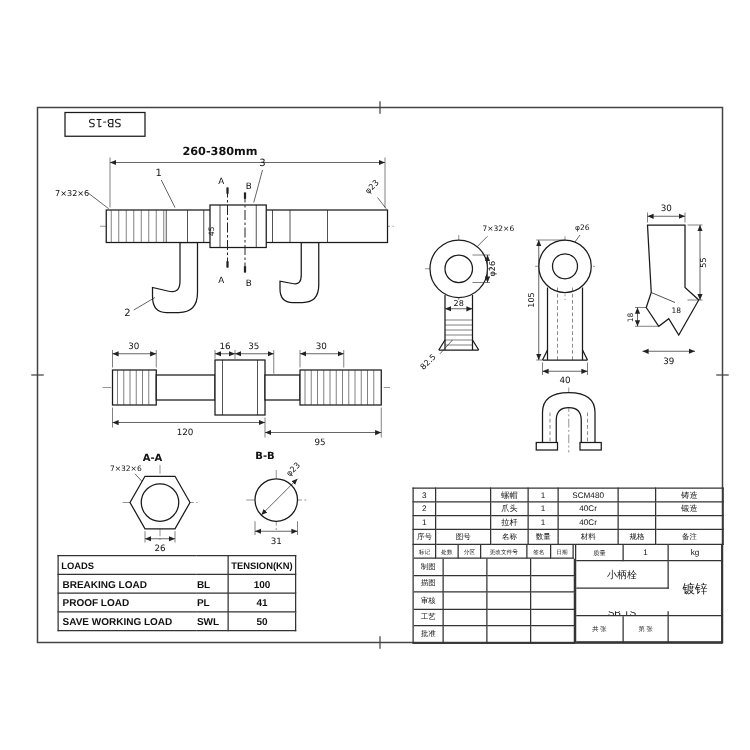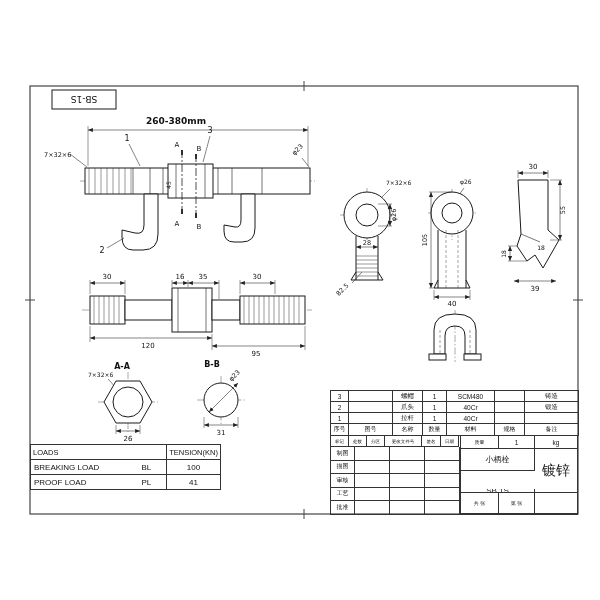--- a/index.html
+++ b/index.html
@@ -13,22 +13,22 @@
   .ext{stroke:#333;stroke-width:0.5;fill:none;}
   .dim{stroke:#333;stroke-width:0.6;fill:none;marker-start:url(#mA);marker-end:url(#mA);}
   .ldr{stroke:#333;stroke-width:0.6;fill:none;}
   .cl{stroke:#555;stroke-width:0.5;fill:none;stroke-dasharray:7 2 1.5 2;}
   .dash{stroke:#444;stroke-width:0.5;fill:none;stroke-dasharray:3 2;}
   .cut{stroke:#222;stroke-width:0.8;fill:none;stroke-dasharray:8 2 2 2;}
   .tick{stroke:#222;stroke-width:1.8;fill:none;} .t6{font-size:6px;} .t65{font-size:6.5px;}
   .t7{font-size:7px;} .t8{font-size:8px;} .t9{font-size:9px;} .b{font-weight:bold;}
 
   
-  .loads{position:absolute;left:30px;top:444px;border-collapse:collapse;table-layout:fixed;
-         font-size:8px;color:#111;}
+  .loads{position:absolute;left:46px;top:444px;border-collapse:collapse;table-layout:fixed;
+         font-size:8px;color:#111;font-weight:bold;}
   .loads td{border:1px solid #333;height:14px;padding:0 3px;white-space:nowrap;overflow:hidden;}
   .loads td.cd{border-left:none;padding:0 1px;}
   .loads td.nm{border-right:none;}
   .loads td.val{text-align:center;padding:0;margin-left:36px;}
   .loads td.hd{font-size:7.5px;padding:0 2px;}
 
   
   .tblock{position:absolute;left:330px;top:390px;width:248px;height:124px;box-sizing:border-box;}
   .parts{border-collapse:collapse;table-layout:fixed;width:248px;}
   .parts td{border:1px solid #333;font-size:6.5px;text-align:center;height:10px;padding:0;
@@ -42,21 +42,21 @@
   .role-row{display:grid;grid-template-columns:24px 35px 35px 35px;height:13.5px;}
   .role-row span{border-right:1px solid #333;border-bottom:1px solid #333;font-size:6px;
                  display:flex;align-items:center;justify-content:center;overflow:hidden;}
   .tb-right{width:107px;display:grid;grid-template-columns:38px 36px 43px;
             grid-template-rows:13px 22px 22px 21px;}
   .tb-right span{border-right:1px solid #333;border-bottom:1px solid #333;
                  display:flex;align-items:center;justify-content:center;overflow:hidden;white-space:nowrap;}
   .cell-mass-label{font-size:5px;}
   .cell-mass-val,.cell-mass-unit{font-size:6.5px;}
   .cell-name{grid-column:1/3;font-size:8px;}
-  .cell-finish{grid-column:3/4;grid-row:2/4;font-size:14px;}
+  .cell-finish{grid-column:3/4;grid-row:2/4;font-size:10px;}
   .cell-code{grid-column:1/3;font-size:8px;margin-top:18px;}
   .cell-sheet{font-size:5px;}
 </style>
 </head>
 <body>
 
 <div id="page">
 
 <svg width="600" height="600" viewBox="0 0 600 600">
   <defs>
@@ -255,20 +255,25 @@
   <tr>
     <td class="nm">BREAKING LOAD</td>
     <td class="cd">BL</td>
     <td class="val">100</td>
   </tr>
   <tr>
     <td class="nm">PROOF LOAD</td>
     <td class="cd">PL</td>
     <td class="val">41</td>
   </tr>
+  <tr>
+    <td class="nm">SAVE WORKING LOAD</td>
+    <td class="cd">SWL</td>
+    <td class="val">50</td>
+  </tr>
 </tbody>
     </table>
 
 
 <div class="tblock">
   <table class="parts">
     <colgroup>
           <col style="width:18px">
           <col style="width:44px">
           <col style="width:30px">

